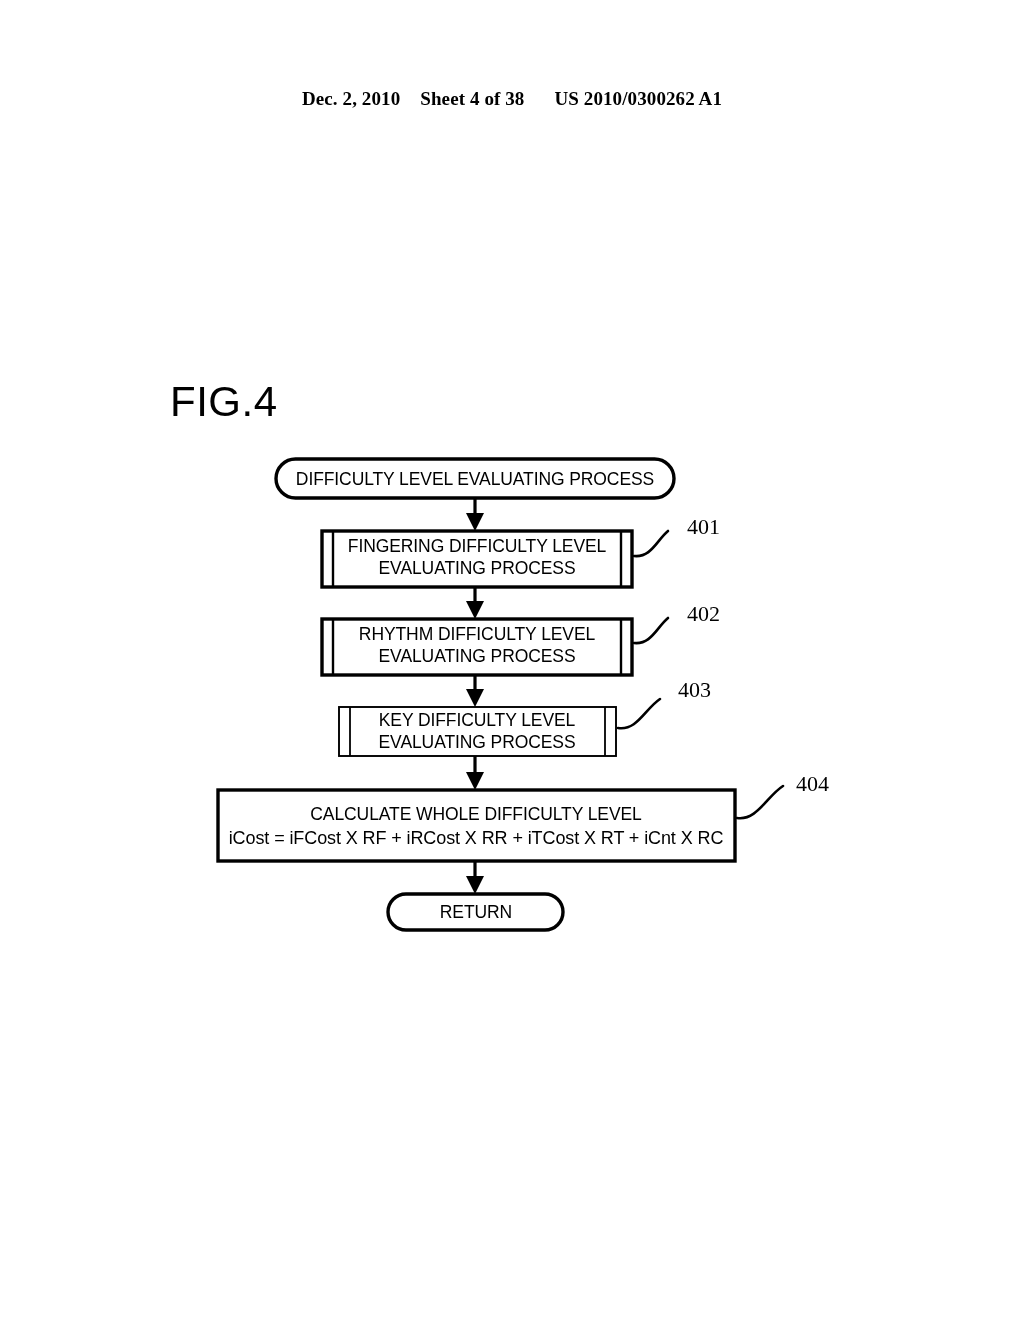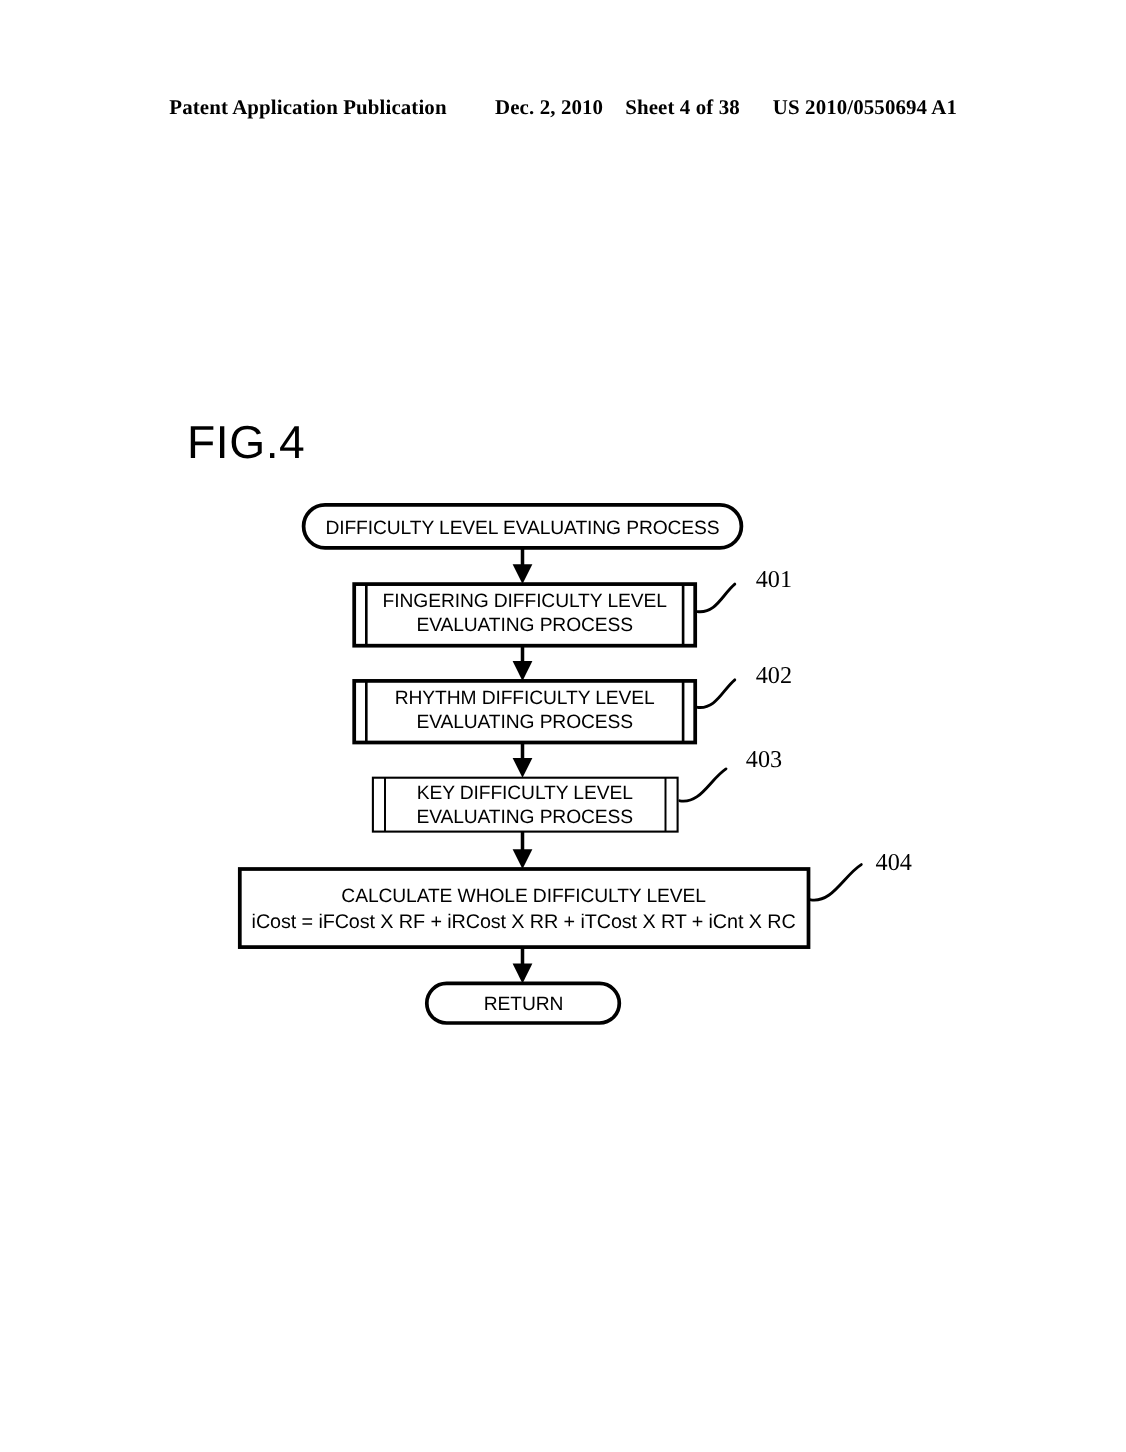--- a/index.html
+++ b/index.html
@@ -97,24 +97,23 @@
     stroke-width: 2.6;
     fill: none;
     stroke-linecap: round;
   }
   .arrowhead { fill: #000000; }
 </style>
 </head>
 <body>
 
 <div class="page-header">
-  <span class="hdr-pub">Patent Application Publication</span>
   <span class="hdr-date">Dec. 2, 2010</span>
   <span class="hdr-sheet">Sheet 4 of 38</span>
-  <span class="hdr-num">US 2010/0550694 A1</span>
+  <span class="hdr-num">US 2010/0300262 A1</span>
 </div>
 
 <div class="fig-title">FIG.4</div>
 
 <svg class="flow" viewBox="0 0 1024 1320">
 
   <g>
     <rect class="shape-stroke lw-thick" x="276" y="459" width="398" height="39" rx="19.5" ry="19.5"></rect>
     <text class="node-text" x="475" y="485">DIFFICULTY LEVEL EVALUATING PROCESS</text>
   </g>

